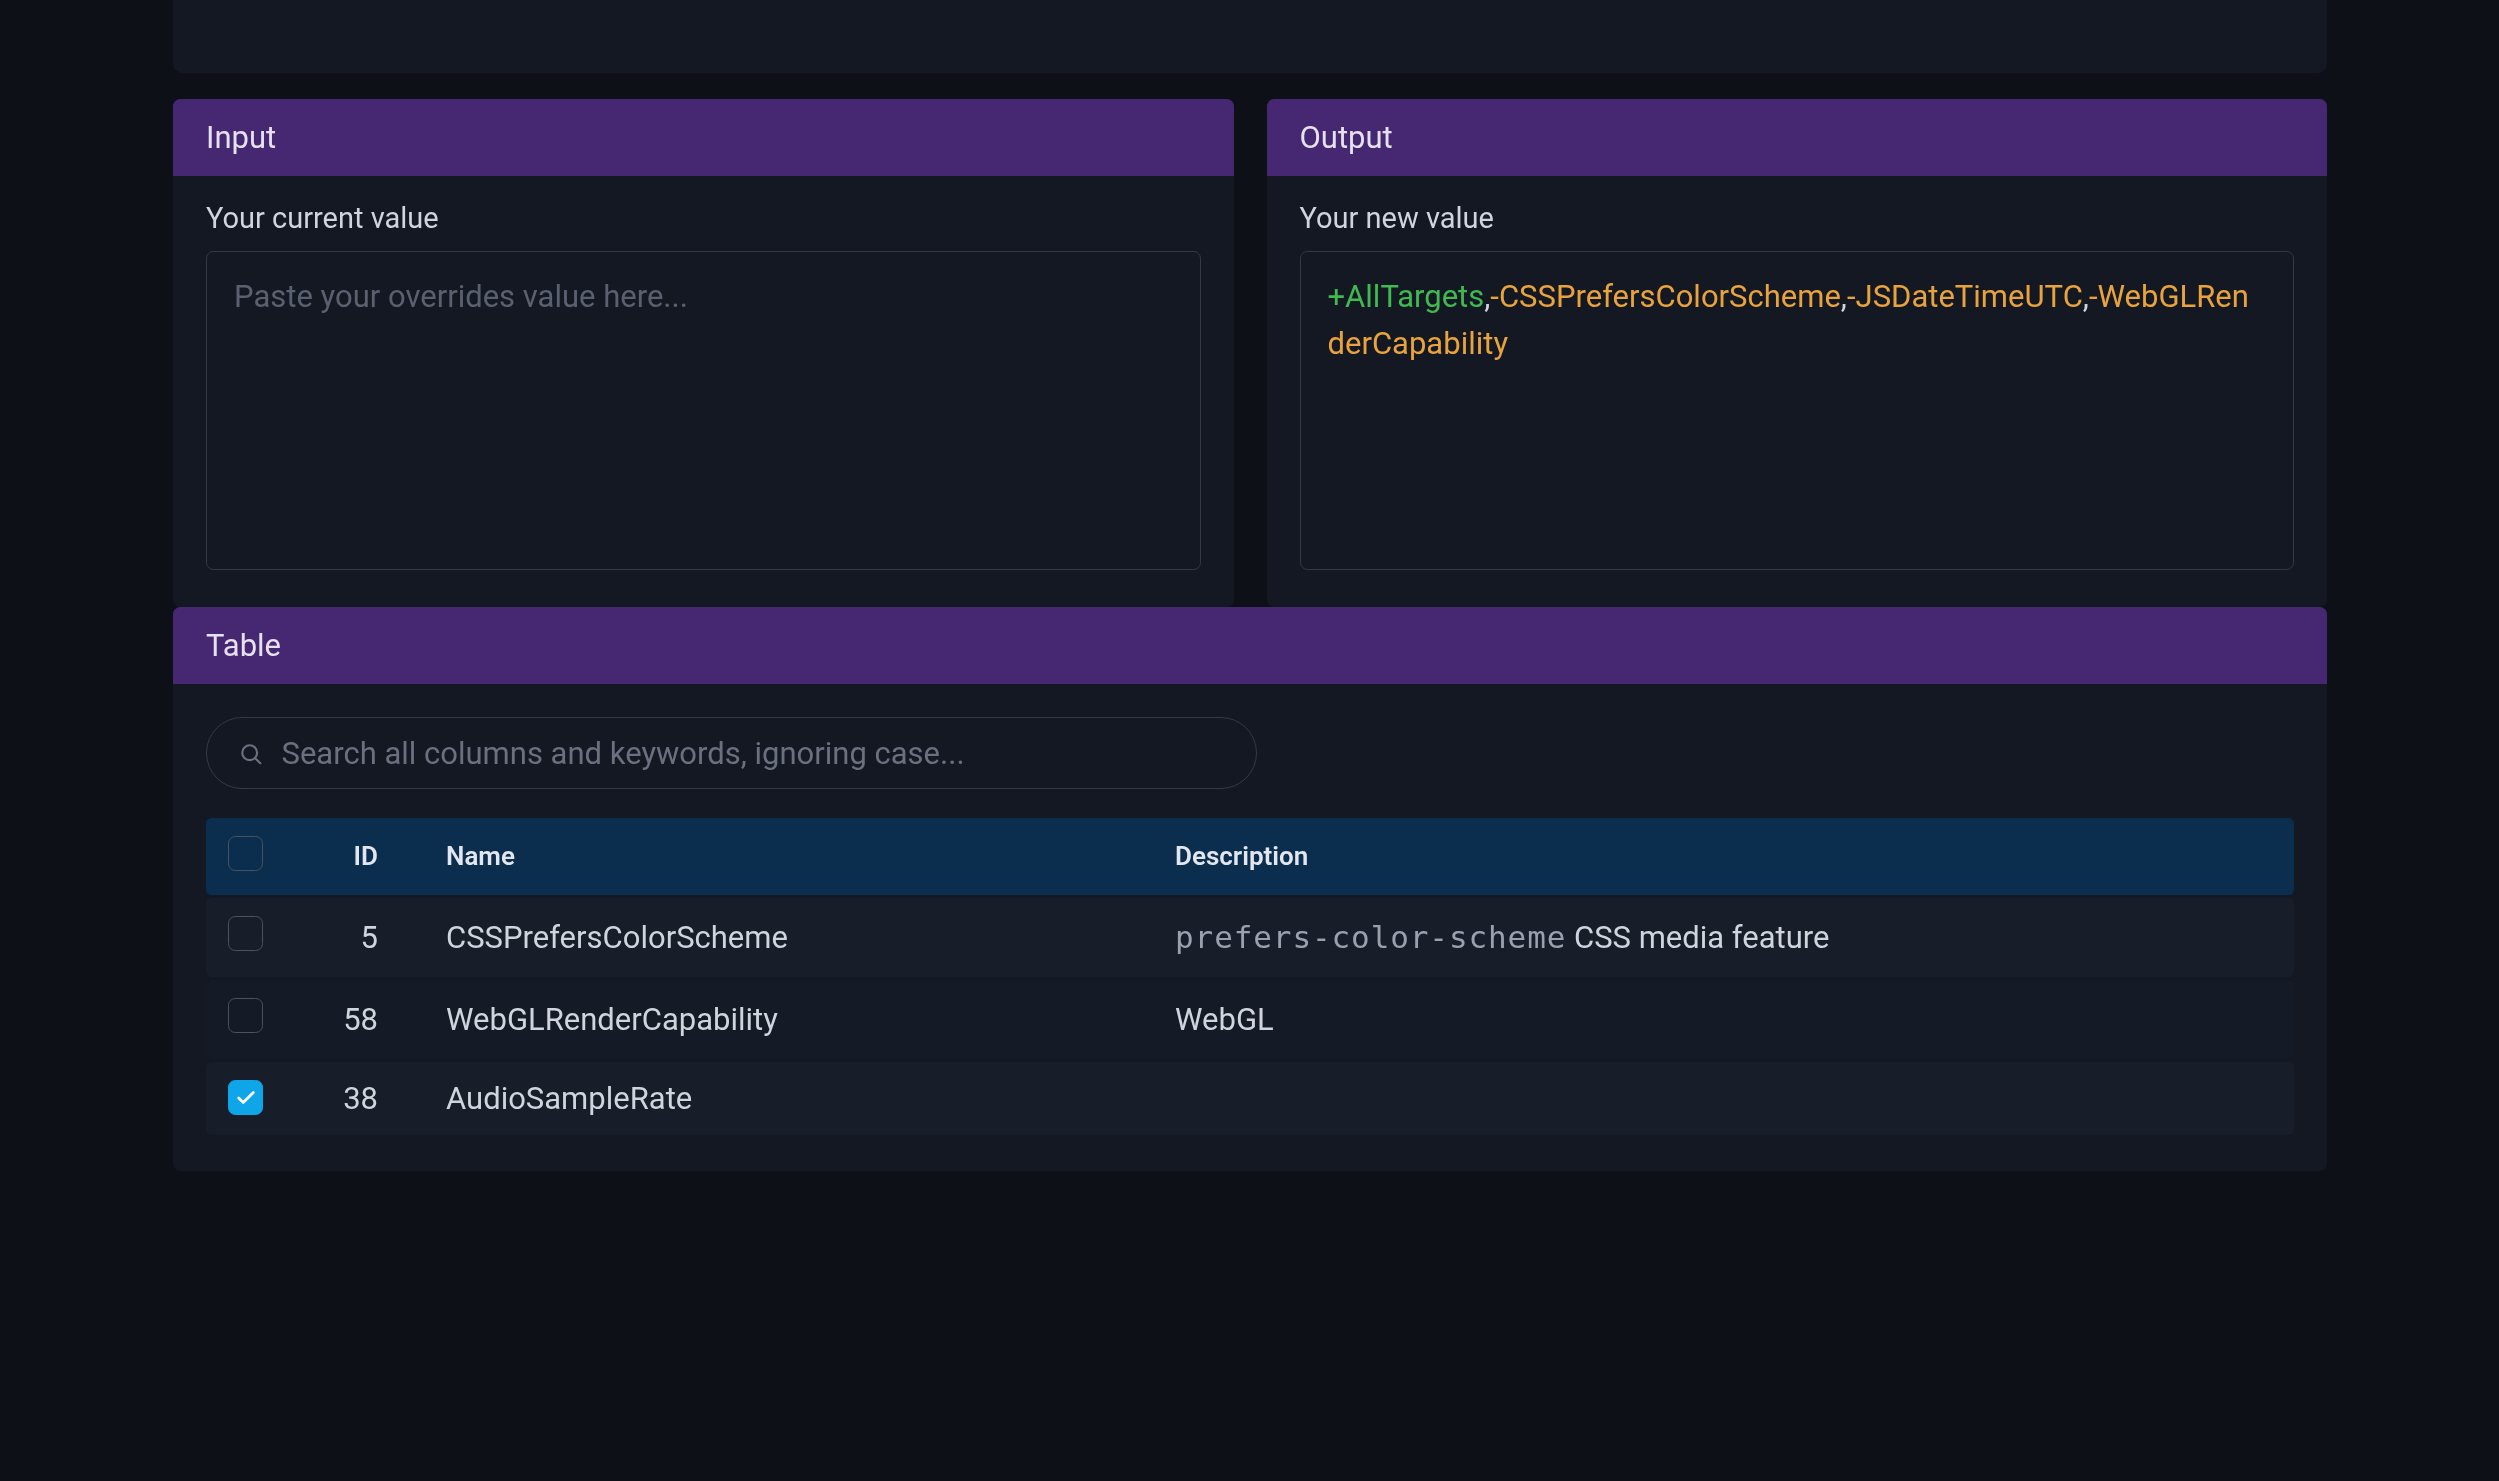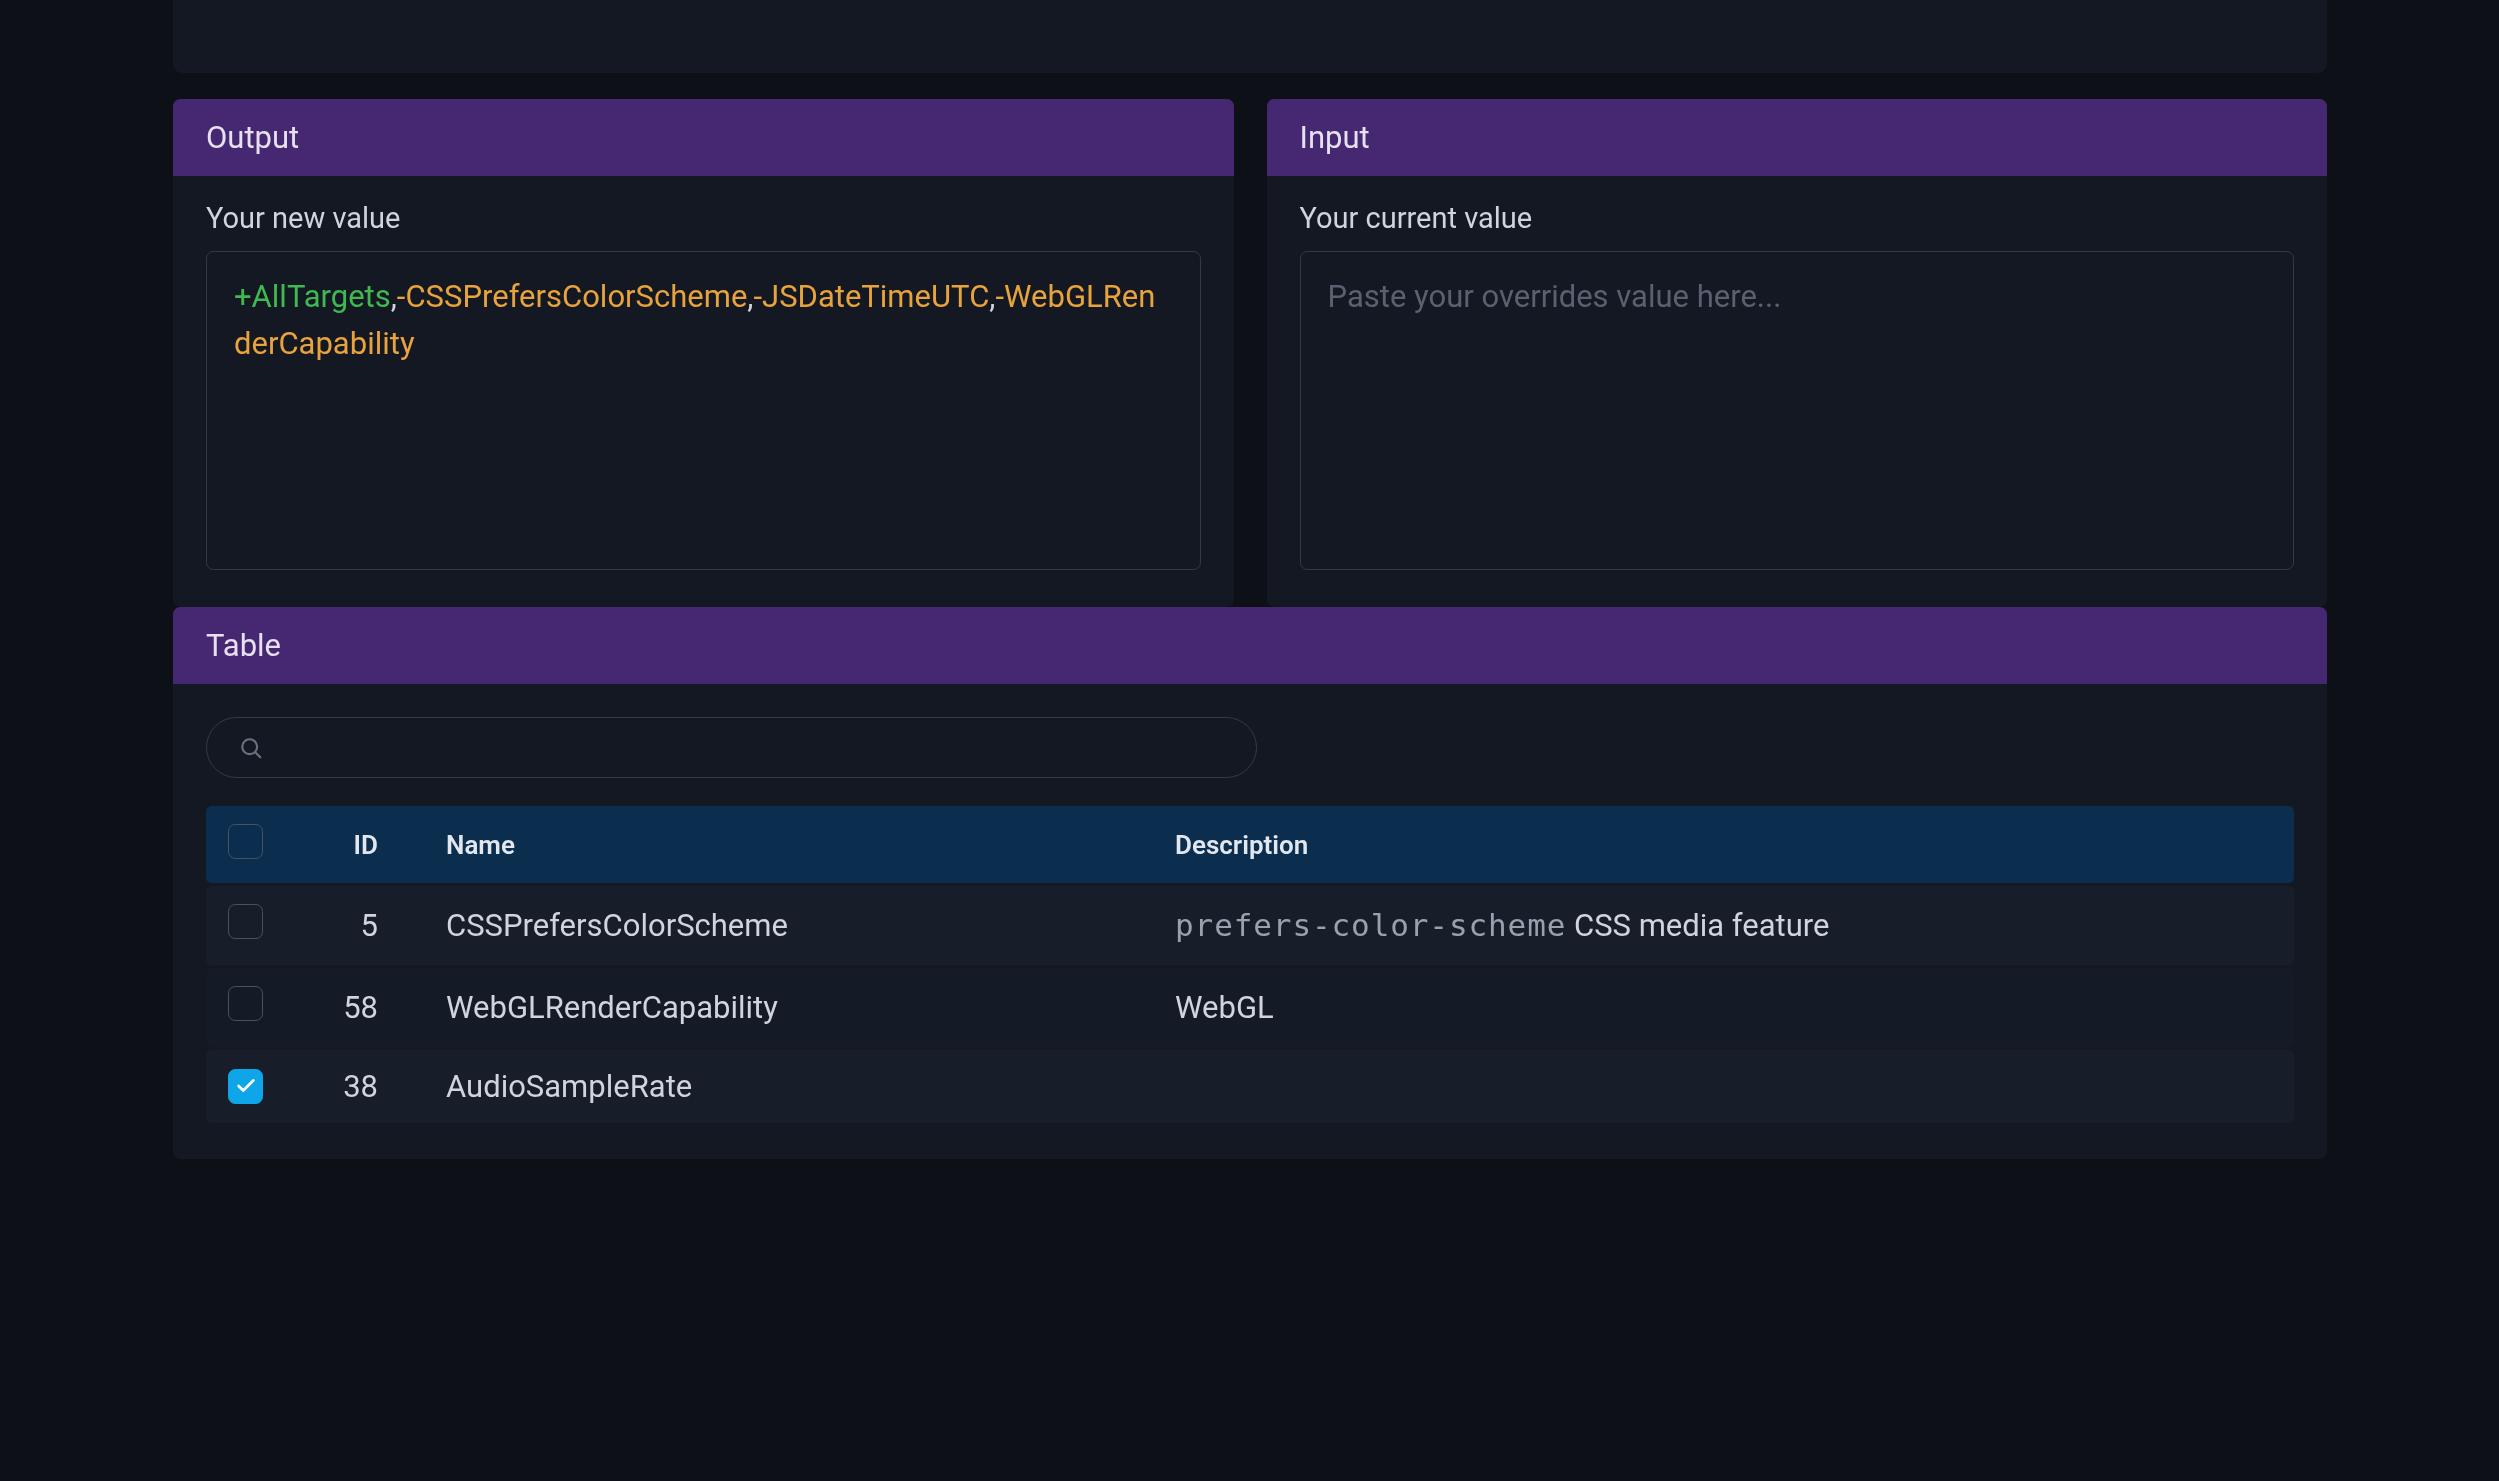--- a/index.html
+++ b/index.html
@@ -186,45 +186,46 @@
 
 <div class="page">
 
   <div class="prev-card-bottom">
     
   </div>
 
   <div class="row">
 
     <div class="card">
+      <div class="card-header">Input</div>
+      <div class="card-body">
+        <div class="field-label">Your current value</div>
+        <textarea class="value-box" placeholder="Paste your overrides value here..." style=""></textarea>
+      </div>
+    </div>
+
+    <div class="card">
       <div class="card-header">Output</div>
       <div class="card-body">
         <div class="field-label">Your new value</div>
         <div class="value-box output" id="output-box"><span class="tok-green">+AllTargets</span><span class="tok-sep">,</span><span class="tok-orange">-CSSPrefersColorScheme</span><span class="tok-sep">,</span><span class="tok-orange">-JSDateTimeUTC</span><span class="tok-sep">,</span><span class="tok-orange">-WebGLRenderCapability</span></div>
-      </div>
-    </div>
-
-    <div class="card">
-      <div class="card-header">Input</div>
-      <div class="card-body">
-        <div class="field-label">Your current value</div>
-        <textarea class="value-box" placeholder="Paste your overrides value here..." style=""></textarea>
       </div>
     </div>
   </div>
 
   <div class="card table-card">
     <div class="card-header">Table</div>
 
     <div class="search-wrap">
       <div class="search-pill">
         <svg viewBox="0 0 24 24" fill="none" stroke-width="2" stroke-linecap="round" stroke-linejoin="round">
           <circle cx="11" cy="11" r="7"></circle>
           <line x1="21" y1="21" x2="16.65" y2="16.65"></line>
         </svg>
+        <input type="text" placeholder="Search all columns and keywords, ignoring case..." style="">
       </div>
     </div>
 
     <div class="table">
       <table>
         <thead>
           <tr>
             <th>
               <span class="chk" id="header-chk">
                 

